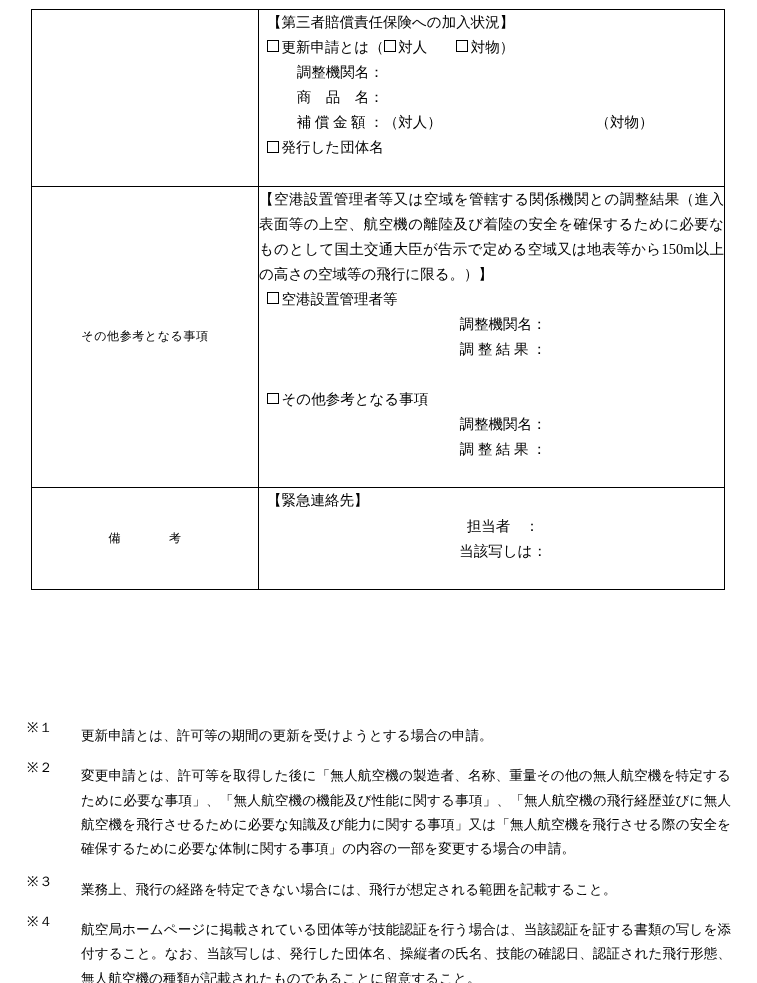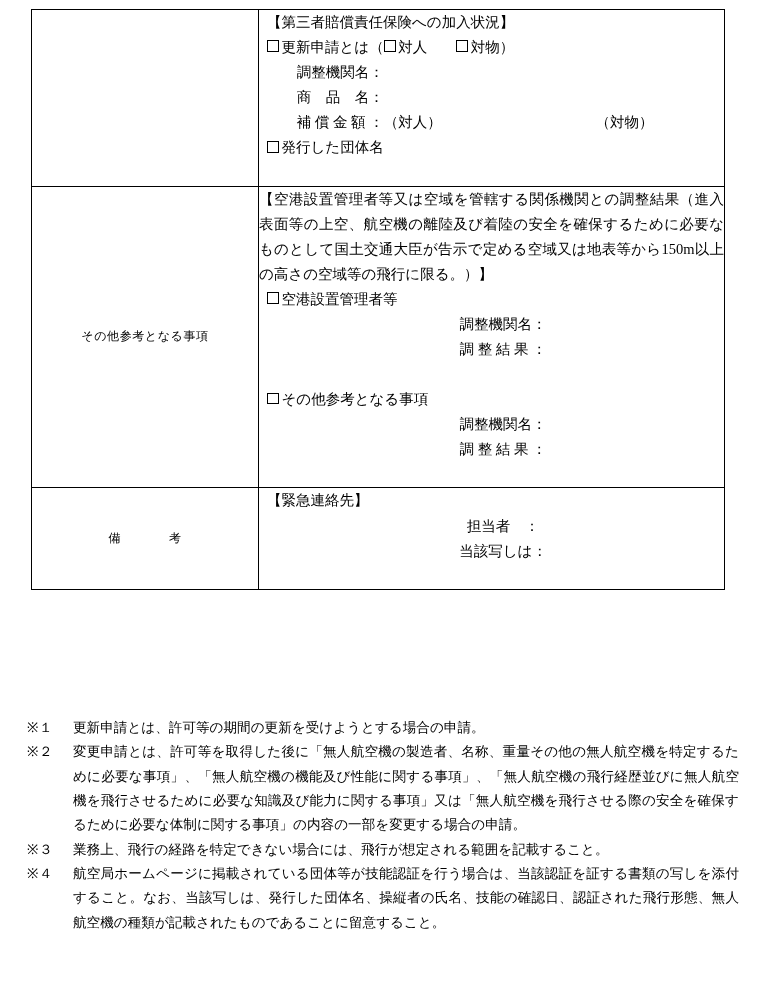--- a/index.html
+++ b/index.html
@@ -99,21 +99,21 @@
     width: 46px;
     white-space: nowrap;
     letter-spacing: 0.5px;
   }
   .note-text {
     flex: 1 1 auto;
     text-align: justify;
     text-justify: inter-character;
   }
   .note-text p {
-    margin: 0;
+    margin: 8px;
   }
   .note-text p.last { text-align: left; }
 </style>
 </head>
 <body>
 
 <div class="page">
 
   <table class="form-table">
     <colgroup>

